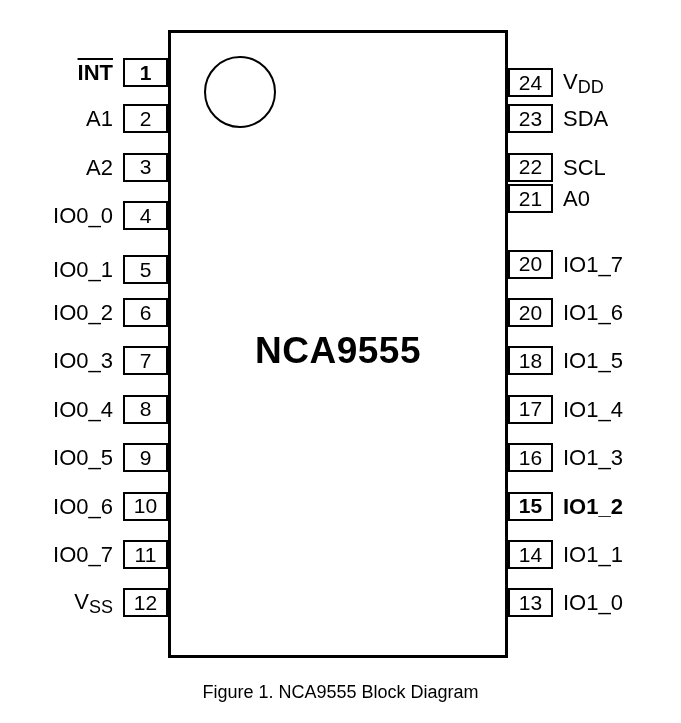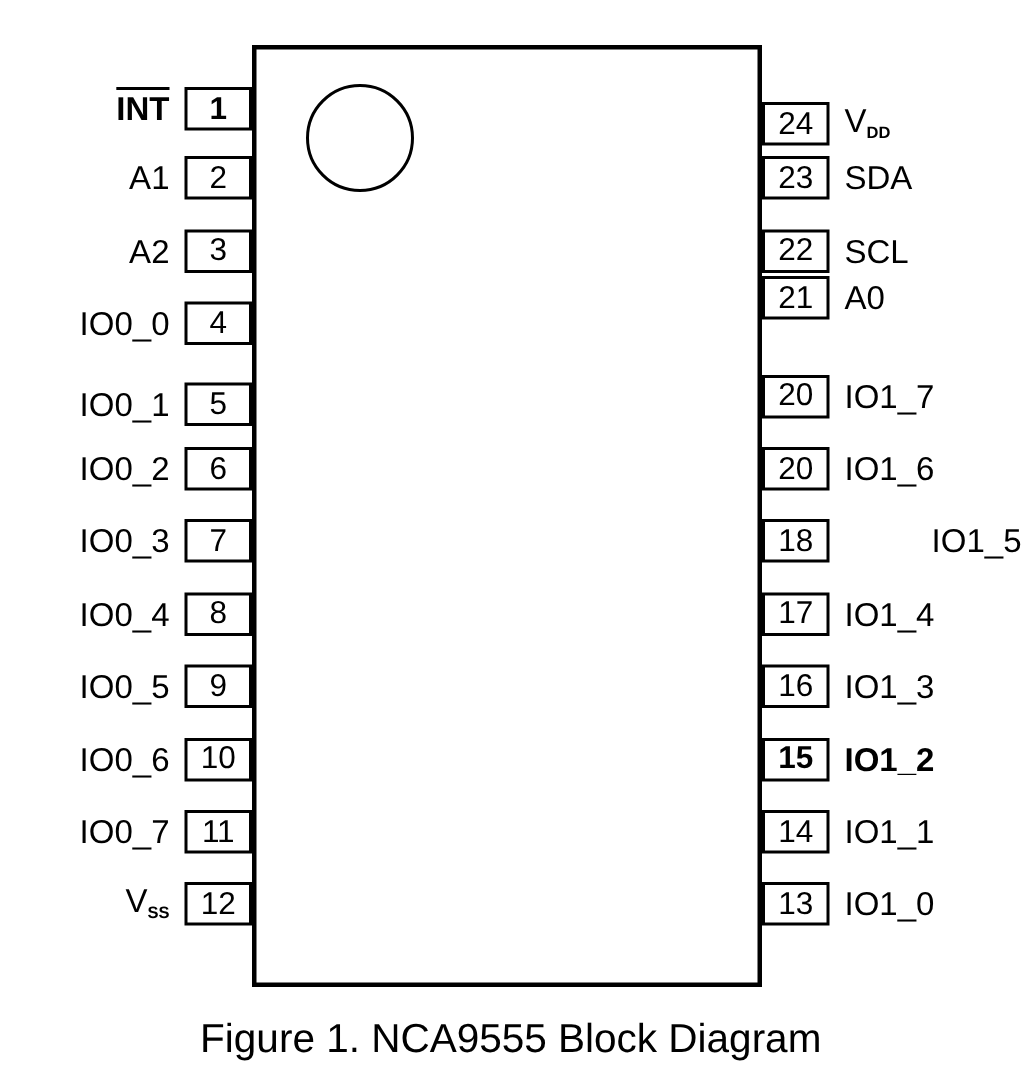--- a/index.html
+++ b/index.html
@@ -65,40 +65,40 @@
   .pin-label {
     font-size: 22px;
     white-space: nowrap;
     line-height: 29px;
   }
   .overline {
     text-decoration: overline;
     text-decoration-thickness: 2px;
   }
   .subscript {
-    font-size: 11px;
+    font-size: 18px;
     position: relative;
     top: 4px;
-    font-weight: bold;
   }
   .caption {
     position: absolute;
     left: 0; top: 676px;
     width: 681px;
     text-align: center;
-    font-size: 27px;
+    font-size: 18px;
     line-height: 32px;
   }
 </style>
 </head>
 <body>
 
 <div class="stage">
   <div class="chip-body"></div>
   <div class="pin1-circle"></div>
+  <div class="chip-title">NCA9555</div>
   <div>
       <div class="pin-row left" style="top: 58px; font-weight: bold;">
         <span class="pin-label"><span class="overline">INT</span></span>
         <span class="pin-box">1</span>
       </div>
       <div class="pin-row left" style="top: 104.4px;">
         <span class="pin-label"><span>A1</span></span>
         <span class="pin-box">2</span>
       </div>
       <div class="pin-row left" style="top: 152.8px;">
@@ -158,21 +158,21 @@
         <span class="pin-label"><span>A0</span></span>
       </div>
       <div class="pin-row right" style="top: 249.6px;">
         <span class="pin-box">20</span>
         <span class="pin-label"><span>IO1_7</span></span>
       </div>
       <div class="pin-row right" style="top: 298px;">
         <span class="pin-box">20</span>
         <span class="pin-label"><span>IO1_6</span></span>
       </div>
-      <div class="pin-row right" style="top: 346.4px; justify-content: space-between;">
+      <div class="pin-row right" style="top: 346.4px;">
         <span class="pin-box">18</span>
         <span class="pin-label"><span>IO1_5</span></span>
       </div>
       <div class="pin-row right" style="top: 394.8px;">
         <span class="pin-box">17</span>
         <span class="pin-label"><span>IO1_4</span></span>
       </div>
       <div class="pin-row right" style="top: 443.2px;">
         <span class="pin-box">16</span>
         <span class="pin-label"><span>IO1_3</span></span>

